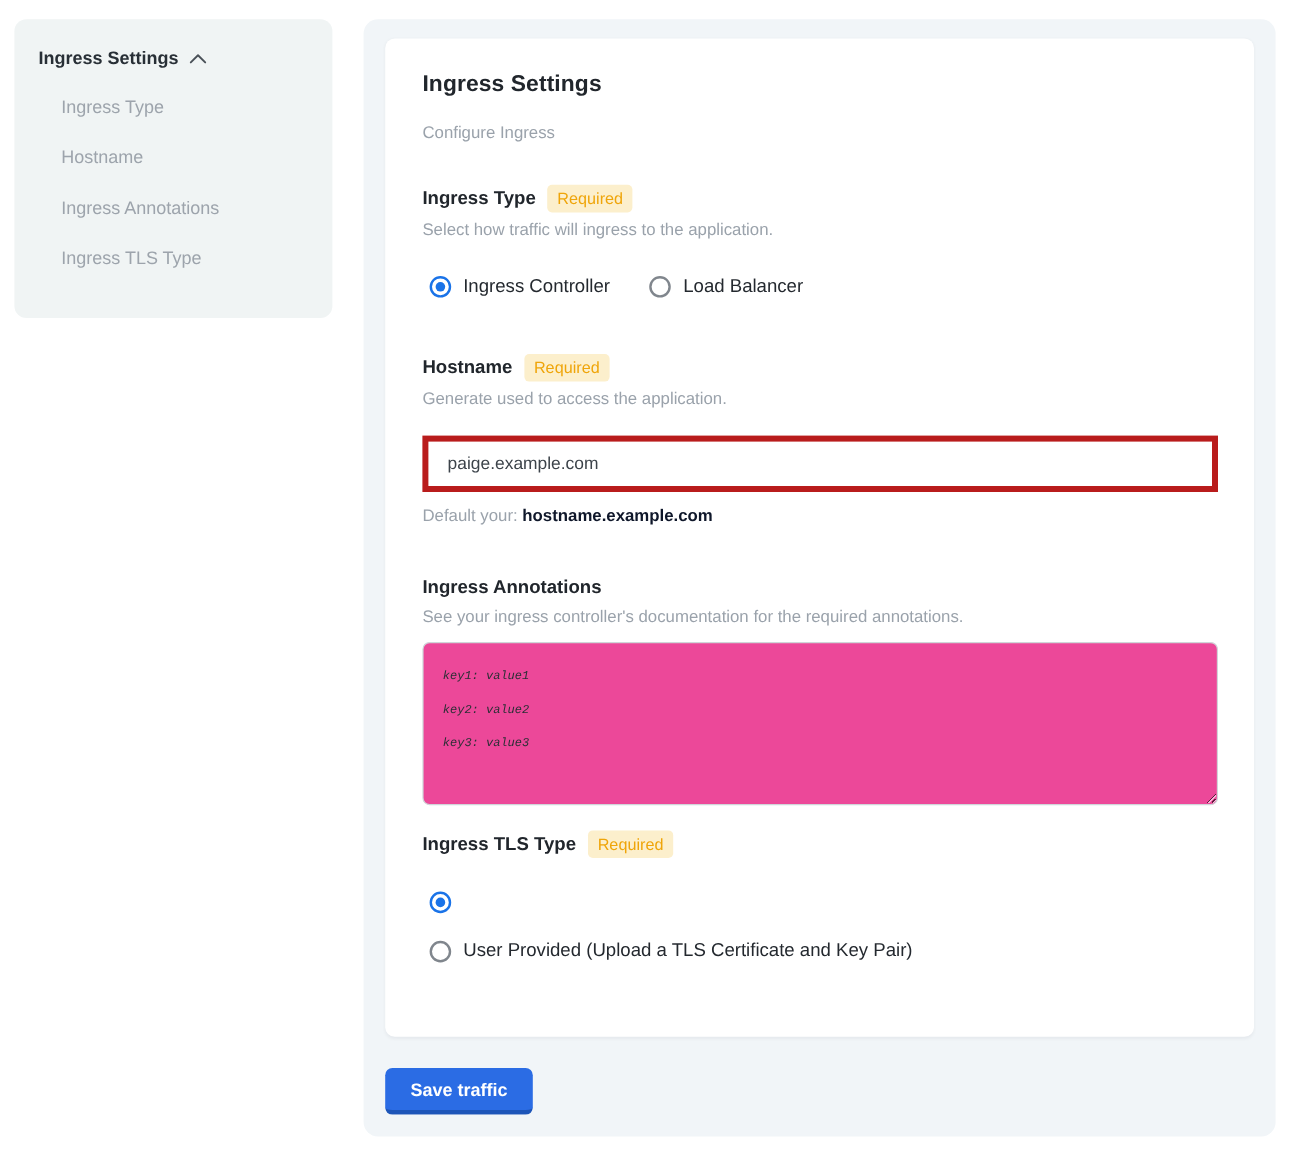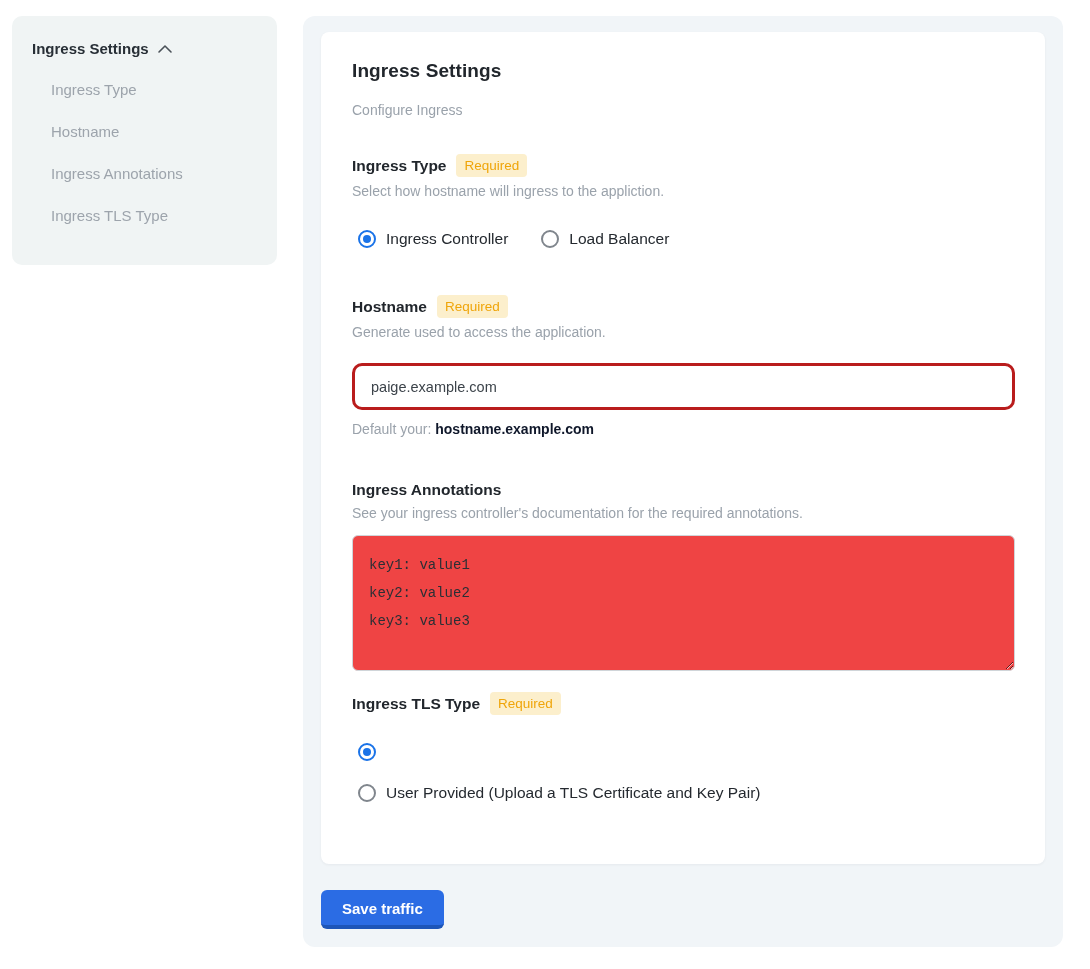--- a/index.html
+++ b/index.html
@@ -129,22 +129,22 @@
   .radio-label {
     font-size: 15.5px;
     color: #24292f;
     line-height: 20px;
   }
 
   .sec-hostname { margin-top: 46px; }
   .text-input {
     margin-top: 23px;
     width: 663px; height: 47px;
-    border: 3px solid #b91c1c;
-    border-radius: 10px;
+    border: 5px solid #b91c1c;
+    border-radius: 0;
     padding: 0 16px;
     font-family: "Liberation Sans", "DejaVu Sans", sans-serif;
     font-size: 14.5px;
     color: #3c434a;
     outline: none;
     background: #ffffff;
   }
   .helper-line {
     margin-top: 11px;
     font-size: 14px;
@@ -156,27 +156,28 @@
   }
 
   .sec-annotations { margin-top: 44px; }
   .annotations-textarea {
     margin-top: 14px;
     width: 663px; height: 136px;
     border: 1px solid #d0d5d9;
     border-radius: 6px;
     padding: 15px 16px;
     font-family: "Liberation Mono", "DejaVu Sans Mono", monospace;
-    font-size: 14px;
+    font-size: 10px;
     line-height: 28px;
     color: #2a2f35;
     outline: none;
     resize: both;
-    background: #ef4444;
+    background: #ec4899;
     display: block;
+    font-style: italic;
   }
 
   .sec-tls { margin-top: 21px; }
   .radio-stack {
     margin-top: 28px;
     margin-left: 6px;
     display: flex;
     flex-direction: column;
     gap: 22px;
   }
@@ -221,21 +222,21 @@
   <section class="card">
 
     <h1 class="card-title">Ingress Settings</h1>
     <div class="card-subtitle">Configure Ingress</div>
 
     <div class="sec-ingress-type">
       <div class="section-label-row">
         <span class="section-label">Ingress Type</span>
         <span class="required-badge">Required</span>
       </div>
-      <div class="section-desc">Select how hostname will ingress to the appliction.</div>
+      <div class="section-desc">Select how traffic will ingress to the application.</div>
       <div class="radio-row">
         <label class="radio-option">
           <span class="radio-circle checked"></span>
           <span class="radio-label">Ingress Controller</span>
         </label>
         <label class="radio-option">
           <span class="radio-circle"></span>
           <span class="radio-label">Load Balancer</span>
         </label>
       </div>

